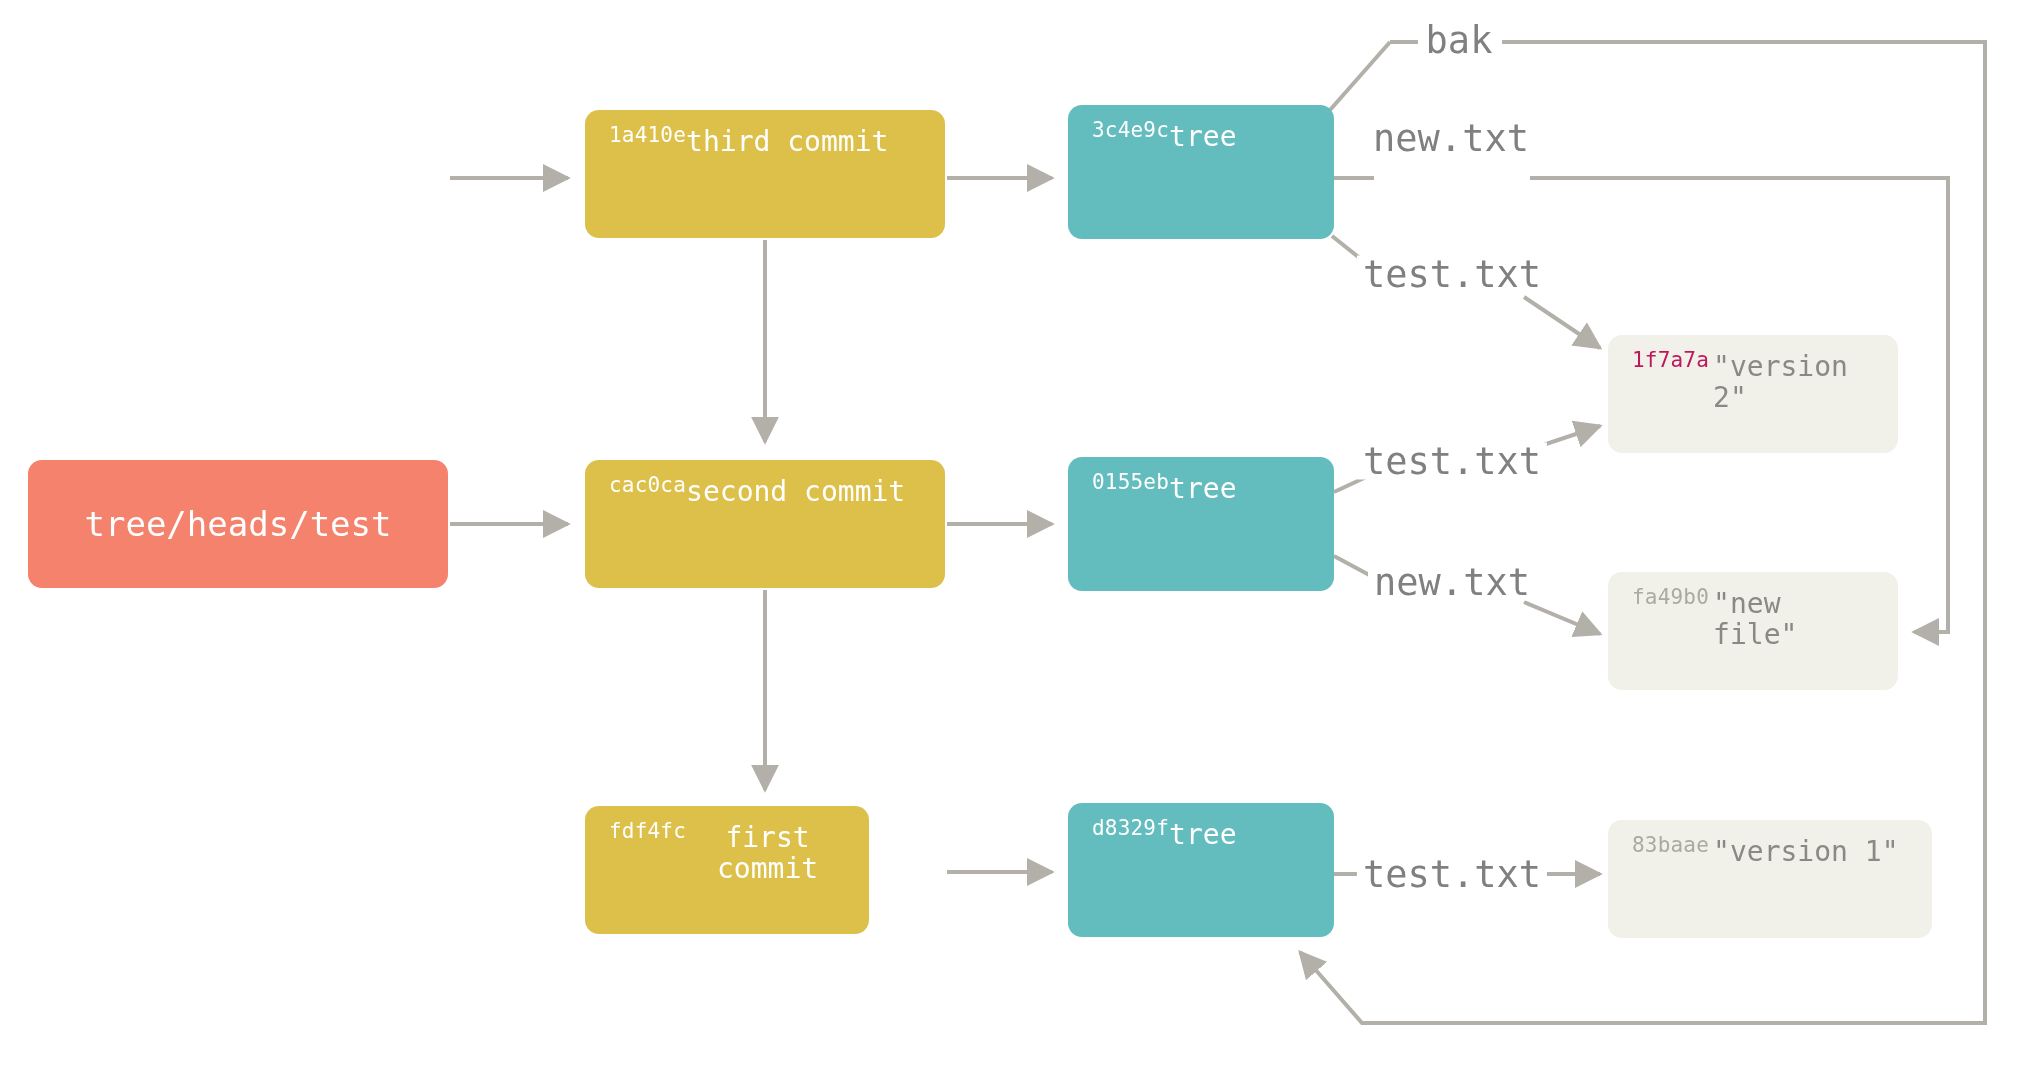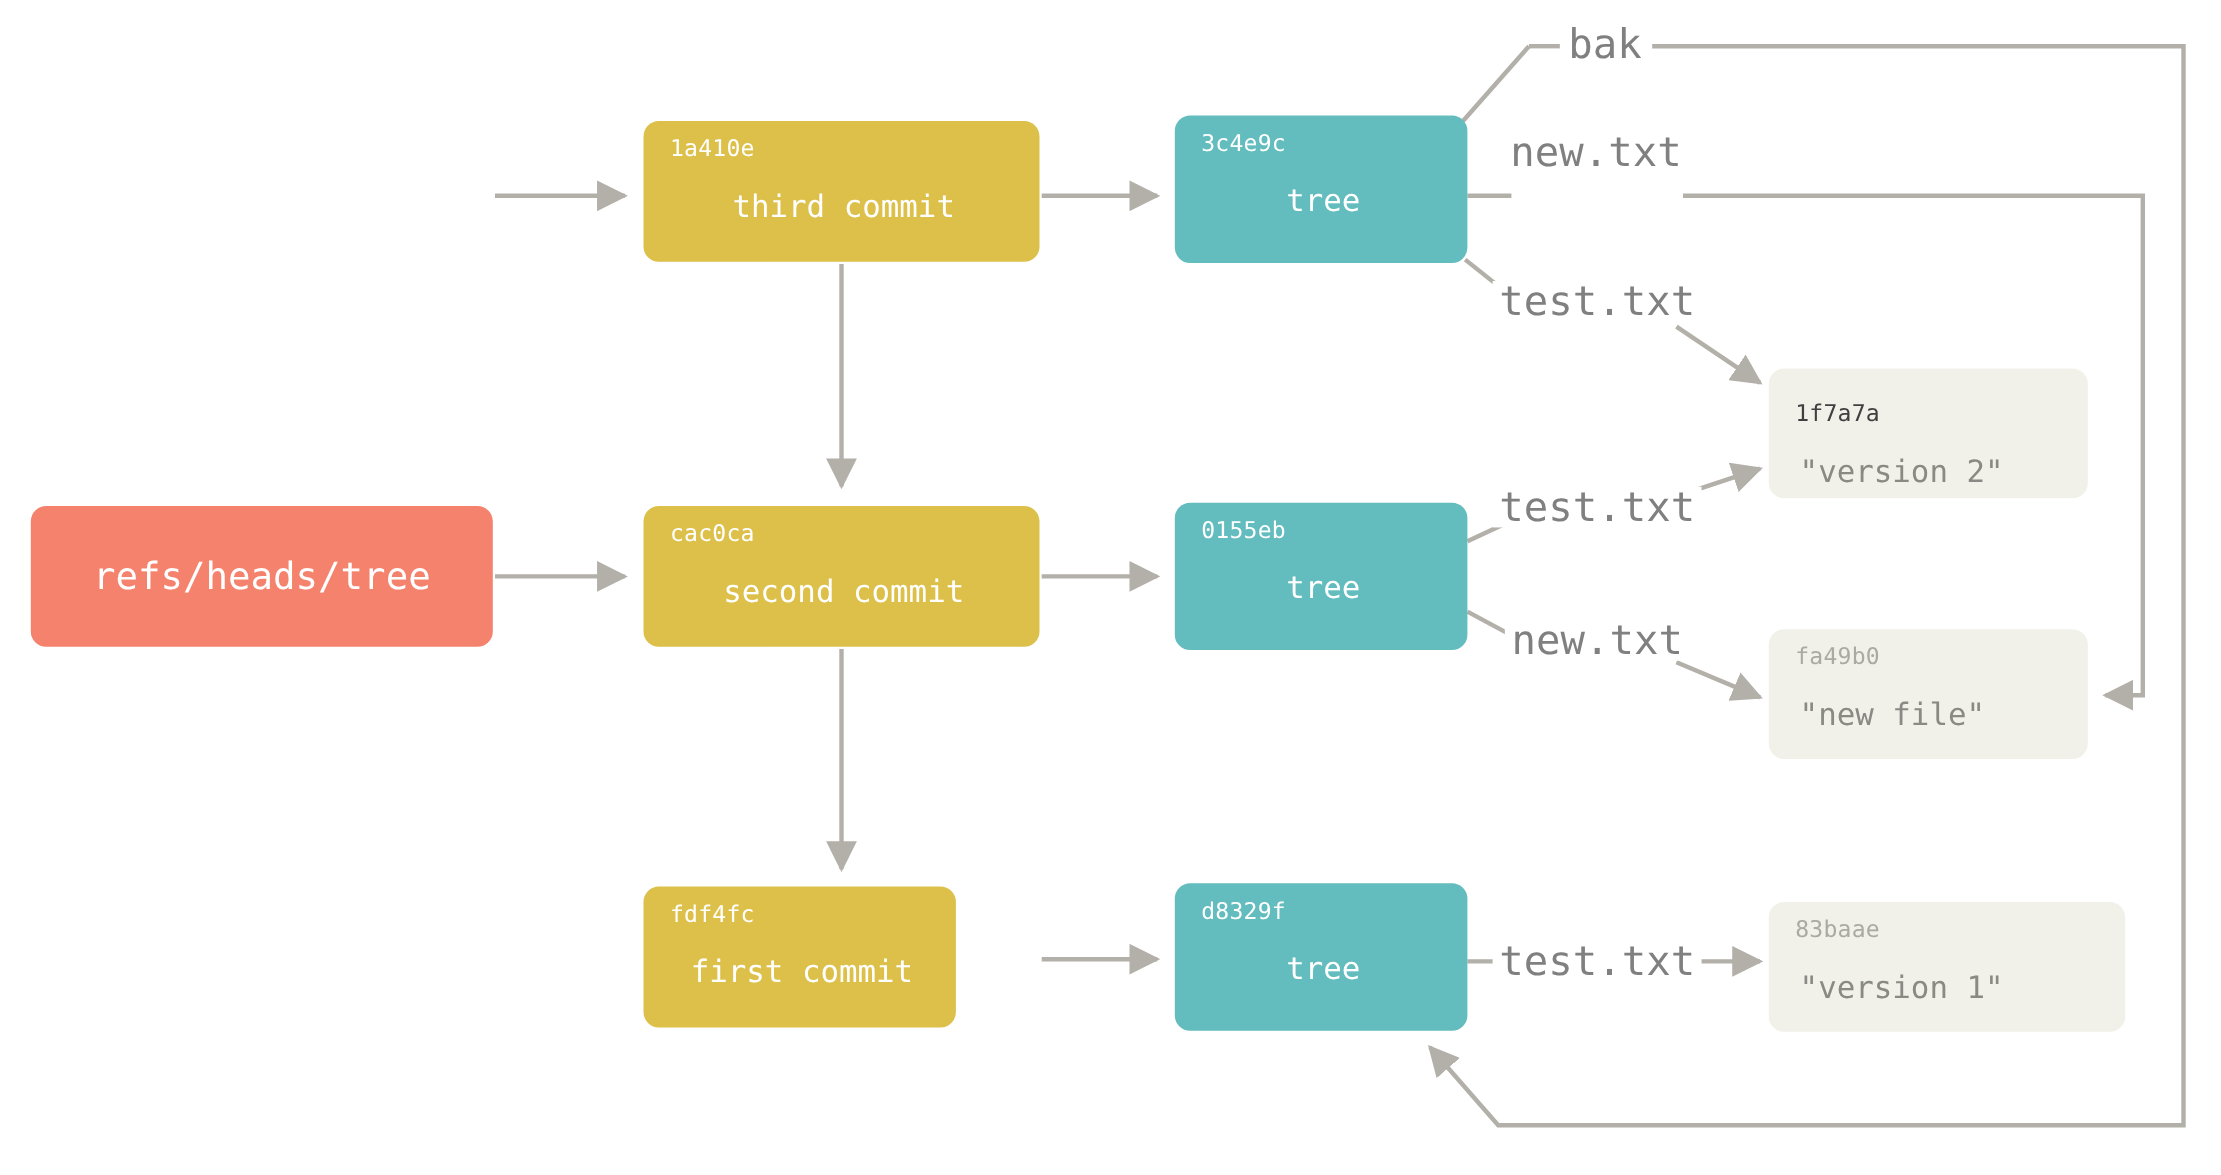--- a/index.html
+++ b/index.html
@@ -21,23 +21,22 @@
     top: 0;
     width: 2019px;
     height: 1068px;
   }
   .node {
     position: absolute;
     border-radius: 14px;
     box-sizing: border-box;
     padding: 14px 20px 14px 24px;
     display: flex;
-    flex-direction: column;
+    flex-direction: row;
     justify-content: flex-start;
-    gap: 24px;
   }
   .node .hash {
     font-family: "DejaVu Sans Mono", monospace;
     font-size: 21px;
     line-height: 1.05;
     letter-spacing: 0.2px;
   }
   .node .label {
     font-family: "DejaVu Sans Mono", monospace;
     font-size: 28px;
@@ -120,21 +119,21 @@
       <path d="M 1524 602 L 1600 634" marker-end="url(#arrow)"></path>
 
        blob 83baae --&gt;
       <path d="M 1334 874 L 1372 874"></path>
       <path d="M 1536 874 L 1600 874" marker-end="url(#arrow)"></path>
     </g>
   </svg>
 
 
   <div class="node ref" style="left:28px; top:460px; width:420px; height:128px; background:#f4826d;">
-    <span class="label" style="color:#ffffff;">refs/heads/tree</span>
+    <span class="label" style="color:#ffffff;">tree/heads/test</span>
   </div>
 
   <div class="node commit" style="left:585px; top:110px; width:360px; height:128px; background:#ddc04a;">
     <span class="hash" style="color:#ffffff;">1a410e</span>
     <span class="label" style="color:#ffffff;">third commit</span>
   </div>
 
   <div class="node commit" style="left:585px; top:460px; width:360px; height:128px; background:#ddc04a;">
     <span class="hash" style="color:#ffffff;">cac0ca</span>
     <span class="label" style="color:#ffffff;">second commit</span>
@@ -154,21 +153,21 @@
     <span class="hash" style="color:#ffffff;">0155eb</span>
     <span class="label" style="color:#ffffff;">tree</span>
   </div>
 
   <div class="node tree" style="left:1068px; top:803px; width:266px; height:134px; background:#63bcbd;">
     <span class="hash" style="color:#ffffff;">d8329f</span>
     <span class="label" style="color:#ffffff;">tree</span>
   </div>
 
   <div class="node blob" style="left:1608px; top:335px; width:290px; height:118px; background:#f1f1ea;">
-    <span class="hash" style="color:#404040;margin-top:16px;">1f7a7a</span>
+    <span class="hash" style="color:#be185d;">1f7a7a</span>
     <span class="label" style="color:#8a8a85;">"version 2"</span>
   </div>
 
   <div class="node blob" style="left:1608px; top:572px; width:290px; height:118px; background:#f1f1ea;">
     <span class="hash" style="color:#aaaaa2;">fa49b0</span>
     <span class="label" style="color:#8a8a85;">"new file"</span>
   </div>
 
   <div class="node blob" style="left:1608px; top:820px; width:324px; height:118px; background:#f1f1ea;">
     <span class="hash" style="color:#aaaaa2;">83baae</span>

